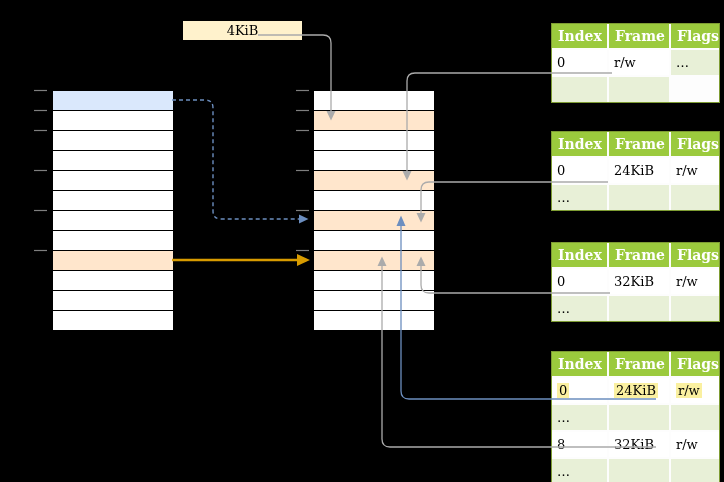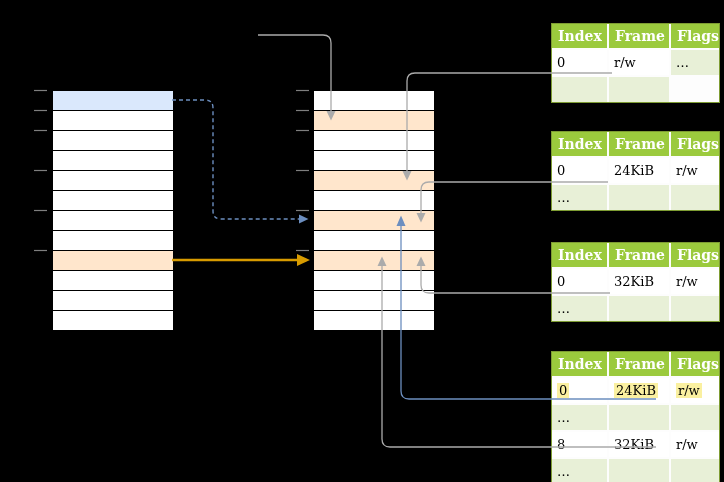--- a/index.html
+++ b/index.html
@@ -81,20 +81,21 @@
     <div class="mrow o"></div>
     <div class="mrow"></div>
     <div class="mrow o"></div>
     <div class="mrow"></div>
     <div class="mrow o"></div>
     <div class="mrow"></div>
     <div class="mrow"></div>
     <div class="mrow"></div>
   </div>
 
+  <div class="sizebox">4KiB</div>
 
   <div class="ptable" id="ptable-1">
     <div class="hcell">Index</div>
     <div class="hcell">Frame</div>
     <div class="hcell">Flags</div>
     <div class="cell">0</div>
     <div class="cell">r/w</div>
     <div class="cell dots">…</div>
     <div class="cell dots"></div>
     <div class="cell dots"></div>

